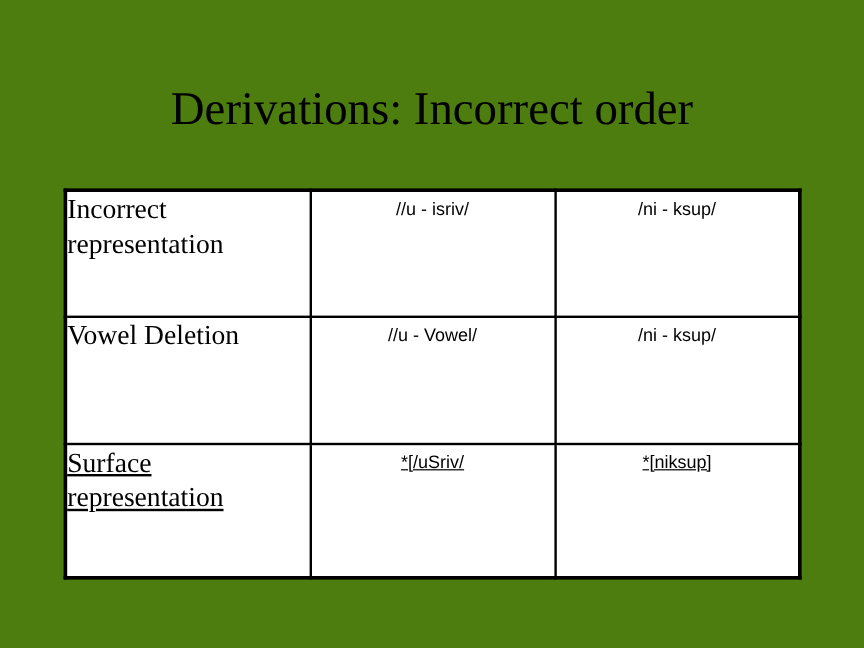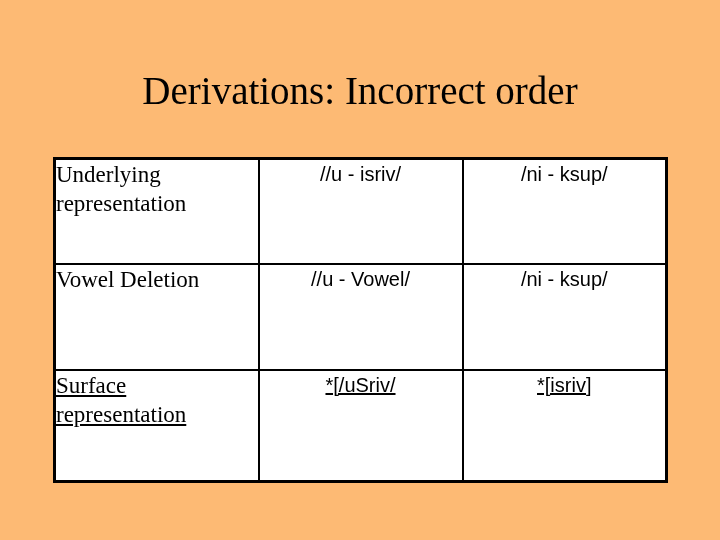--- a/index.html
+++ b/index.html
@@ -4,21 +4,21 @@
 <style>
   html, body {
     margin: 0;
     padding: 0;
     background: #ffffff;
   }
   #slide {
     position: relative;
     width: 720px;
     height: 540px;
-    background: #fdba74;
+    background: #4d7c0f;
     overflow: hidden;
   }
   #slide-title {
     position: absolute;
     left: 0;
     top: 68px;
     width: 720px;
     text-align: center;
     font-family: "Liberation Serif", "DejaVu Serif", serif;
     font-size: 39px;
@@ -49,21 +49,21 @@
 
   .cell-stage {
     font-family: "Liberation Serif", "DejaVu Serif", serif;
     font-size: 23px;
     line-height: 29px;
     text-align: left;
     padding: 8px 0 0 7px;
   }
   .cell-form {
     font-family: "Liberation Sans", "DejaVu Sans", sans-serif;
-    font-size: 20px;
+    font-size: 15px;
     line-height: 29px;
     text-align: center;
     padding: 9px 0 0 0;
   }
   .row-1 td { height: 78px; }
   .row-2 td { height: 80px; }
   .row-3 td { height: 79px; }
   .row-4 td { height: 83px; text-decoration: underline; }
 
   .blank-line {
@@ -89,30 +89,30 @@
   <div id="slide-title">Derivations: Incorrect order</div>
 
   <table id="derivation-table">
     <colgroup>
       <col class="col-stage">
       <col class="col-form">
       <col class="col-form2">
     </colgroup>
     <tbody>
       <tr class="row-1">
-        <td class="cell-stage">Underlying representation</td>
+        <td class="cell-stage">Incorrect representation</td>
         <td class="cell-form">//u - isriv/</td>
         <td class="cell-form">/ni - ksup/</td>
       </tr>
       <tr class="row-3">
         <td class="cell-stage">Vowel Deletion</td>
         <td class="cell-form">//u - Vowel/</td>
         <td class="cell-form">/ni - ksup/</td>
       </tr>
       <tr class="row-4">
         <td class="cell-stage">Surface representation</td>
         <td class="cell-form">*[/uSriv/</td>
-        <td class="cell-form">*[isriv]</td>
+        <td class="cell-form">*[niksup]</td>
       </tr>
     </tbody>
   </table>
 
 </div>
 
 </body></html>

